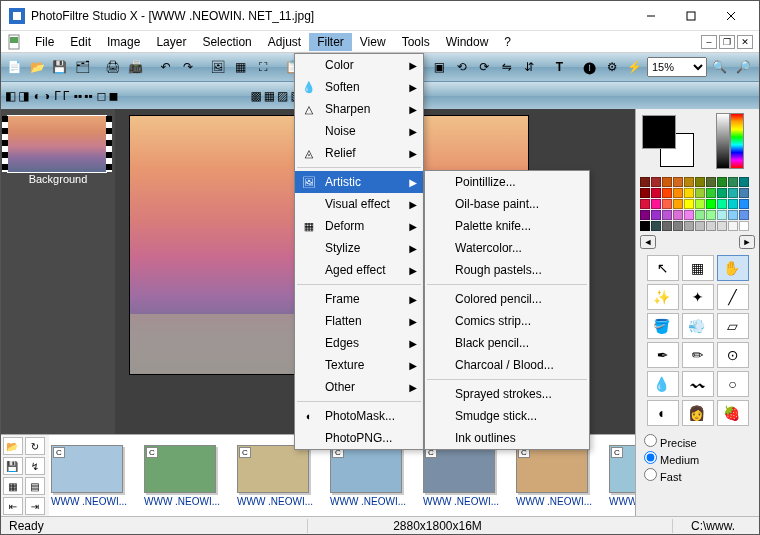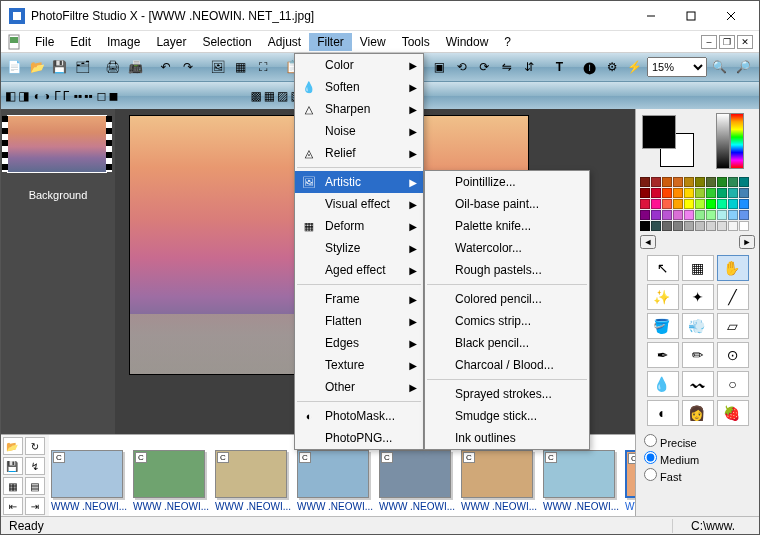--- a/index.html
+++ b/index.html
@@ -23,30 +23,30 @@
 .toolbar .zoom select { height: 20px; font-size: 11px; width: 60px; }
 
 .toolbar2 { height: 28px; background: linear-gradient(#cde0eb, #8fb5c9 50%, #7aa5be 50%, #a8c7d8); display: flex; align-items: center; padding: 0 4px; gap: 2px; border-top: 1px solid #6a94ac; }
 
 .workspace { position: absolute; top: 108px; left: 0; right: 124px; bottom: 18px; background: #808080; display: flex; }
 .layers-panel { width: 114px; background: #4a4a4a; padding: 6px; }
 .layer-thumb { width: 100px; height: 58px; border: 1px solid #fff; background: linear-gradient(180deg, #e8a577 0%, #d98b6a 30%, #c67d8e 55%, #8a6d9e 75%, #5d6b8f 100%); position: relative; }
 .layer-thumb::before, .layer-thumb::after { content: ""; position: absolute; width: 6px; top: 0; bottom: 0; background: repeating-linear-gradient(#000, #000 6px, #fff 6px, #fff 12px); }
 .layer-thumb::before { left: -6px; }
 .layer-thumb::after { right: -6px; }
-.layer-label { color: #fff; text-align: center; margin-top: 16px; font-size: 11px; }
+.layer-label { color: #fff; text-align: center; margin-top: 0; font-size: 11px; }
 
 .canvas-area { flex: 1; background: #3f3f3f; position: relative; overflow: hidden; }
 .canvas-img { position: absolute; left: 14px; top: 6px; width: 400px; height: 260px; background: linear-gradient(180deg, #f0c08a 0%, #e89870 20%, #d97d7a 40%, #c86b8f 55%, #9e6da3 70%, #6a6d94 85%, #464f6e 100%); border: 1px solid #000; }
 .canvas-img::after { content: ""; position: absolute; left: 0; right: 0; bottom: 0; height: 60px; background: linear-gradient(#b8a68a, #d4c5a8); opacity: 0.6; }
 
 .thumbstrip { position: absolute; left: 0; right: 124px; bottom: 18px; height: 82px; background: #fff; border-top: 1px solid #aaa; display: flex; }
 .thumbstrip .tbtns { width: 48px; display: flex; flex-wrap: wrap; align-content: flex-start; padding: 2px; gap: 2px; background: #f4f4f4; }
 .thumbstrip .tbtns .tb { width: 20px; height: 18px; border: 1px solid #bbb; background: #fff; cursor: pointer; display: flex; align-items: center; justify-content: center; font-size: 10px; }
-.thumbstrip .thumbs { flex: 1; display: flex; align-items: flex-end; padding: 4px 2px; gap: 6px; overflow: hidden; }
+.thumbstrip .thumbs { flex: 1; display: flex; align-items: center; padding: 4px 2px; gap: 17px; overflow: hidden; }
 .thumbstrip .thumb { width: 76px; }
 .thumbstrip .thumb .timg { width: 72px; height: 48px; border: 1px solid #888; background: #c5d5e5; box-shadow: 2px 2px 0 #ccc; position: relative; }
 .thumbstrip .thumb .timg::before { content: "C"; position: absolute; top: 1px; left: 1px; background: #fff; border: 1px solid #888; font-size: 8px; padding: 0 2px; }
 .thumbstrip .thumb .tname { font-size: 10px; color: #003399; margin-top: 3px; white-space: nowrap; overflow: hidden; }
 .thumbstrip .thumb.selected .timg { border: 2px solid #2a6dc9; }
 .thumbstrip .thumb.selected .tname { color: #1a5fd6; }
 
 .rightpanel { position: absolute; top: 108px; right: 0; width: 124px; bottom: 18px; background: #efefef; border-left: 1px solid #aaa; padding: 4px; }
 .swatch-row { display: flex; gap: 0; }
 .fgbg { width: 56px; height: 56px; position: relative; margin: 0 2px 4px 0; }
@@ -341,20 +341,21 @@
     </div>
   <div class="radios" id="brush-radios">
       <label><input type="radio" name="bm" style=""> Precise</label>
       <label><input type="radio" name="bm" checked="" style=""> Medium</label>
       <label><input type="radio" name="bm" style=""> Fast</label>
     </div>
 </div>
 
 <div class="statusbar">
   <div class="cell">Ready</div>
+  <div class="cell" style="flex:0 0 260px;text-align:center">2880x1800x16M</div>
   <div class="grip"></div>
   <div class="cell">C:\www.</div>
 </div>
 
 <div class="dropdown filter-menu" id="filter-menu">
     <div class="ditem">
       <span>Color</span>
       <span class="arrow">▶</span>
     </div>
     <div class="ditem">

